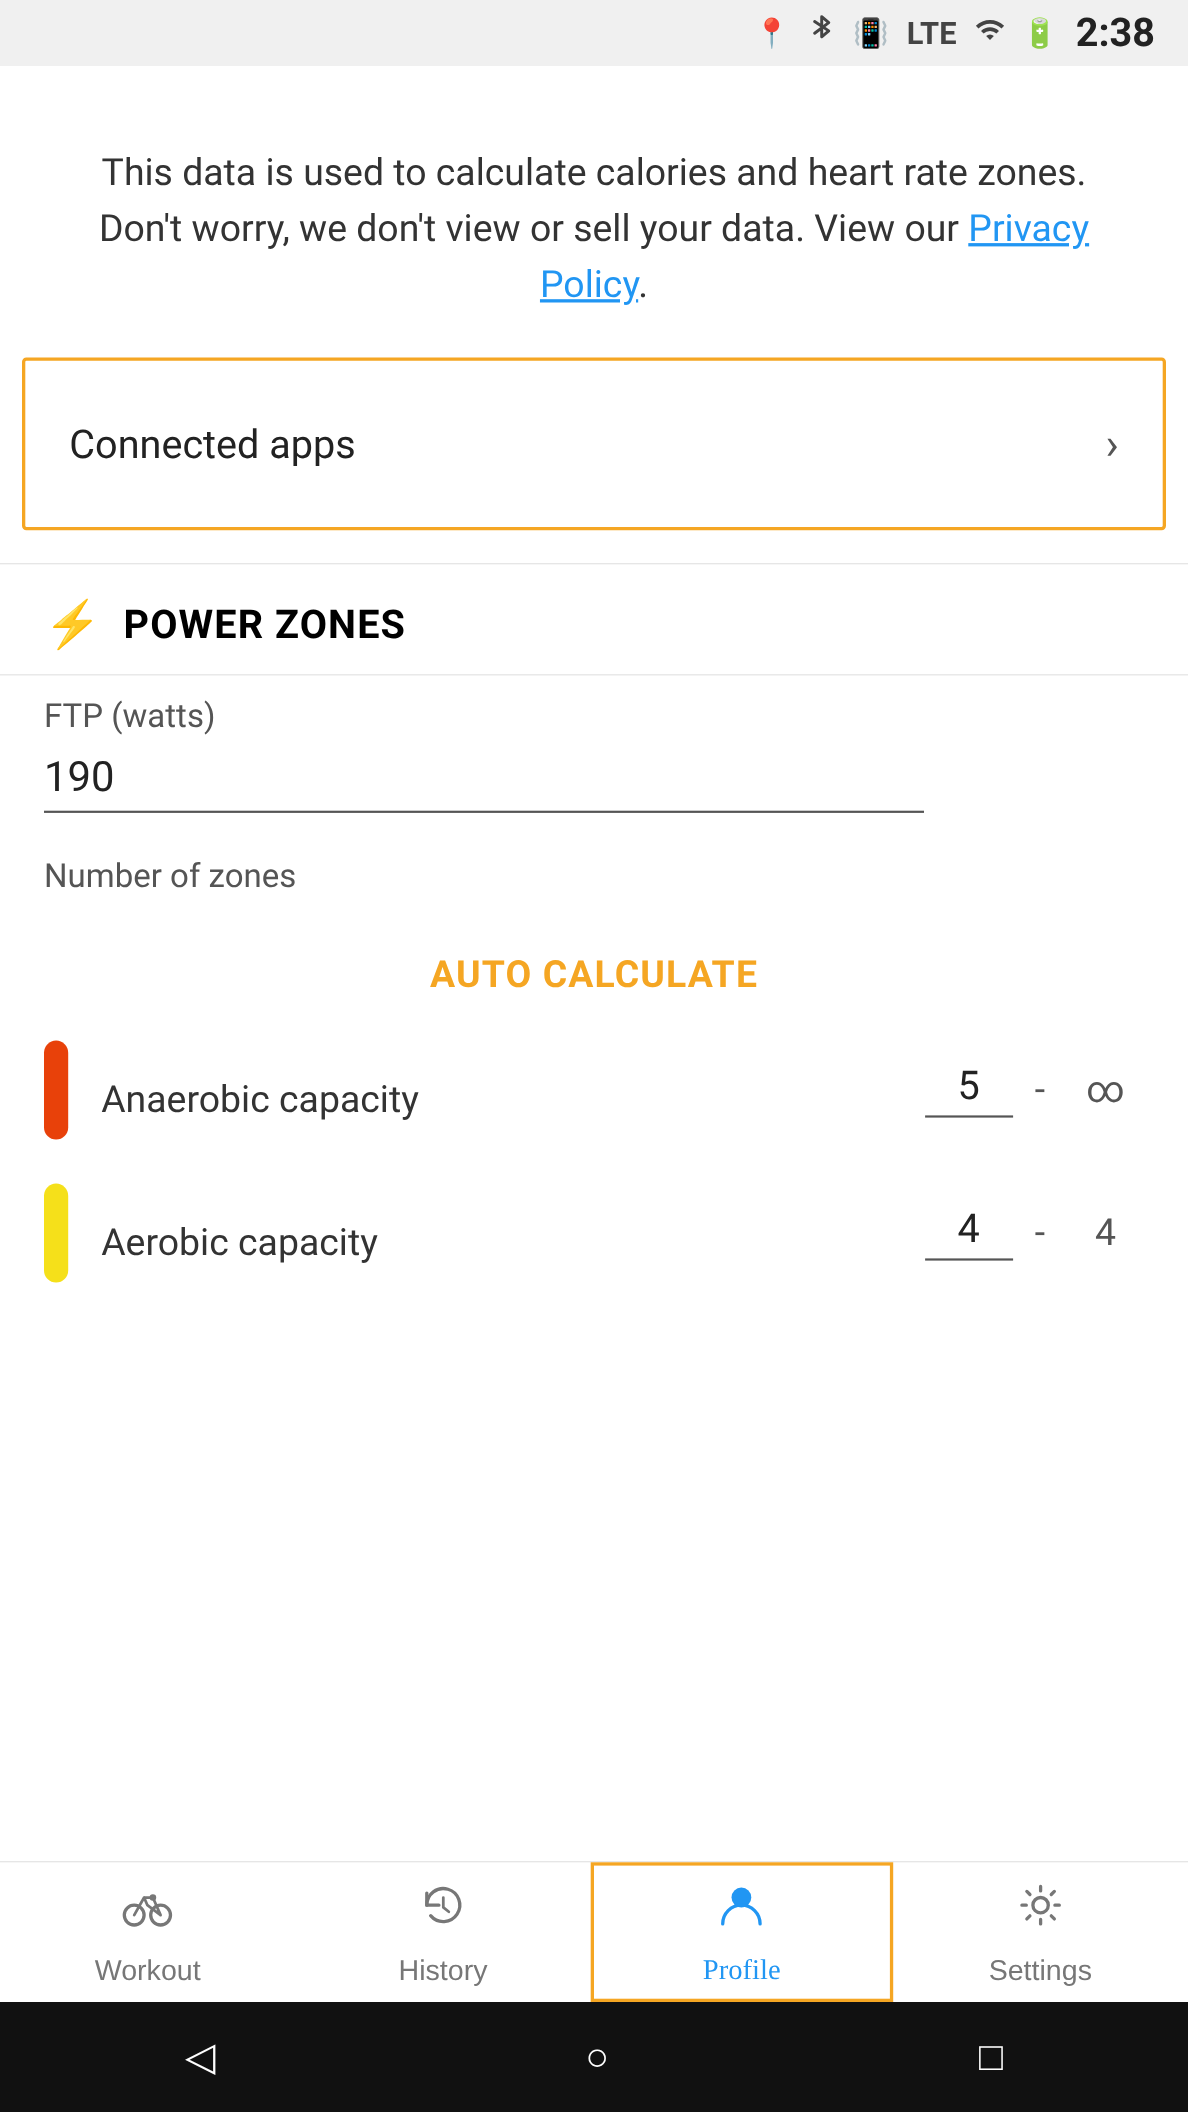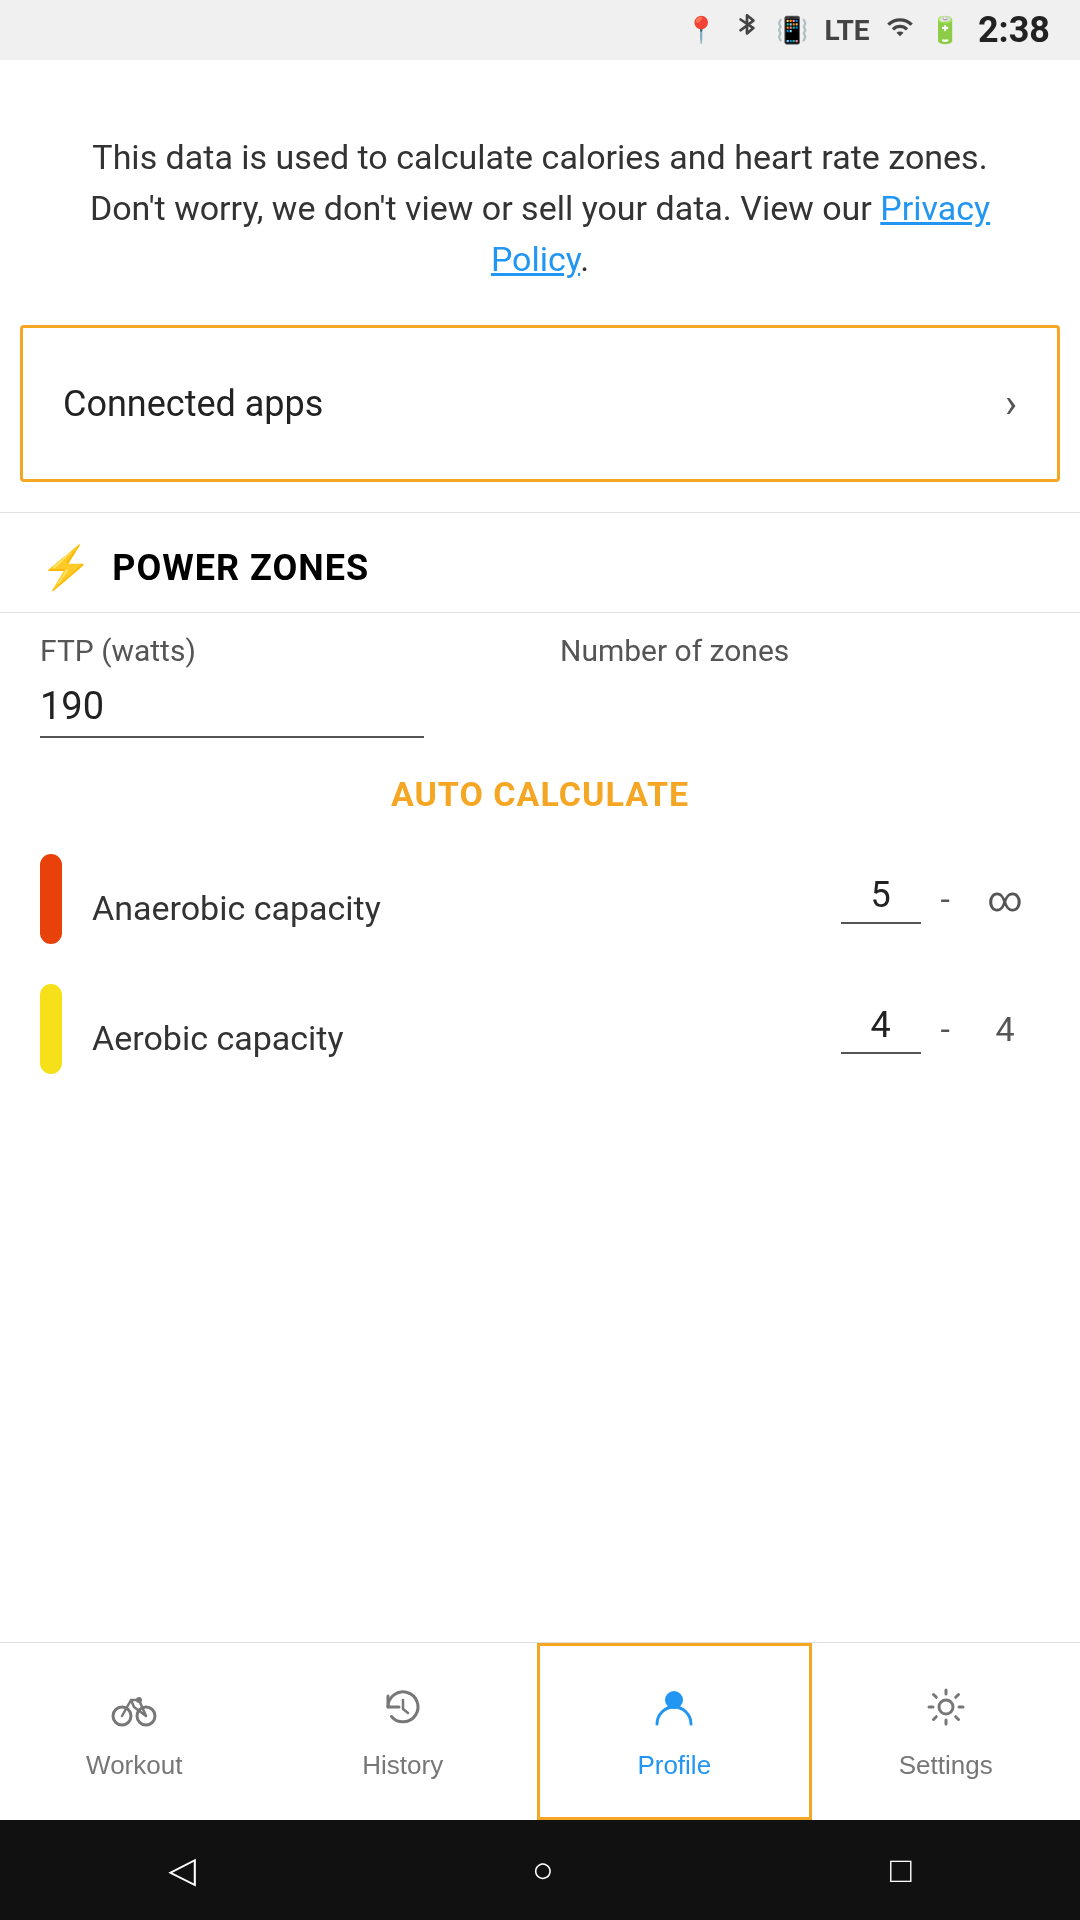--- a/index.html
+++ b/index.html
@@ -110,20 +110,21 @@
       background: #e0e0e0;
       margin: 20px 0;
     }
 
     
     .ftp-zones-row {
       display: flex;
       padding: 0 40px;
       gap: 40px;
       margin-top: 20px;
+      flex-direction: column;
     }
     .ftp-col, .zones-col {
       flex: 1;
     }
     .field-label {
       font-size: 30px;
       color: #555;
       margin-bottom: 16px;
     }
     .field-value {
@@ -198,39 +199,40 @@
     }
     .zone-end {
       font-size: 34px;
       color: #555;
       width: 70px;
       text-align: center;
     }
 
     
     .bottom-nav {
-      height: 178px;
+      height: 128px;
       background: #fff;
       border-top: 1px solid #e0e0e0;
       display: flex;
       align-items: stretch;
     }
     .nav-item {
       flex: 1;
       display: flex;
       flex-direction: column;
       align-items: center;
       justify-content: center;
       gap: 8px;
       cursor: pointer;
       border: none;
       background: transparent;
     }
     .nav-item.active {
       border: 3px solid #f5a623;
+      font-family: Liberation Serif, serif;
     }
     .nav-icon {
       font-size: 44px;
       color: #777;
     }
     .nav-item.active .nav-icon {
       color: #2196F3;
     }
     .nav-label {
       font-size: 26px;

